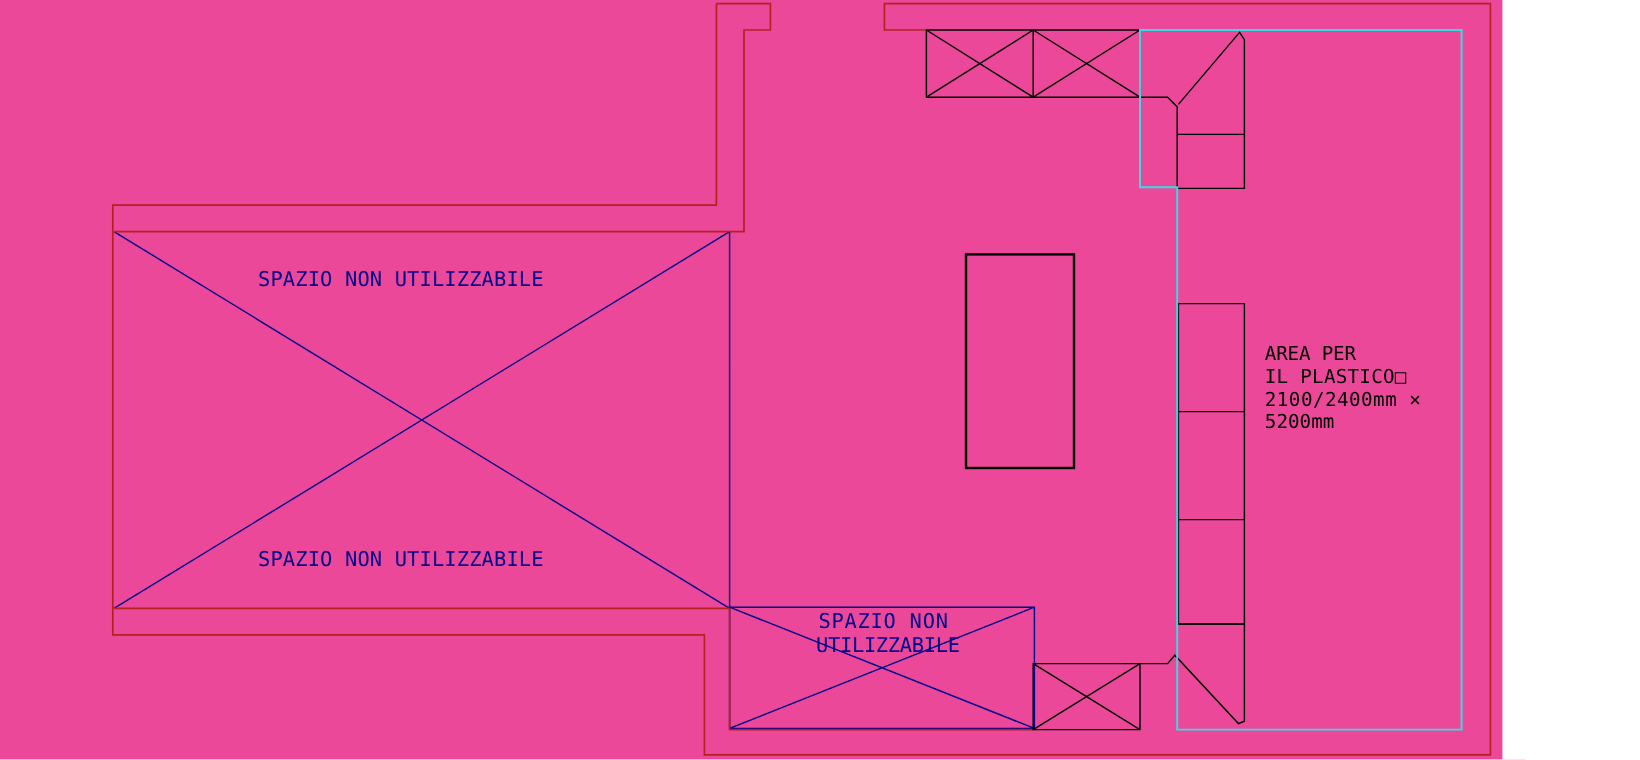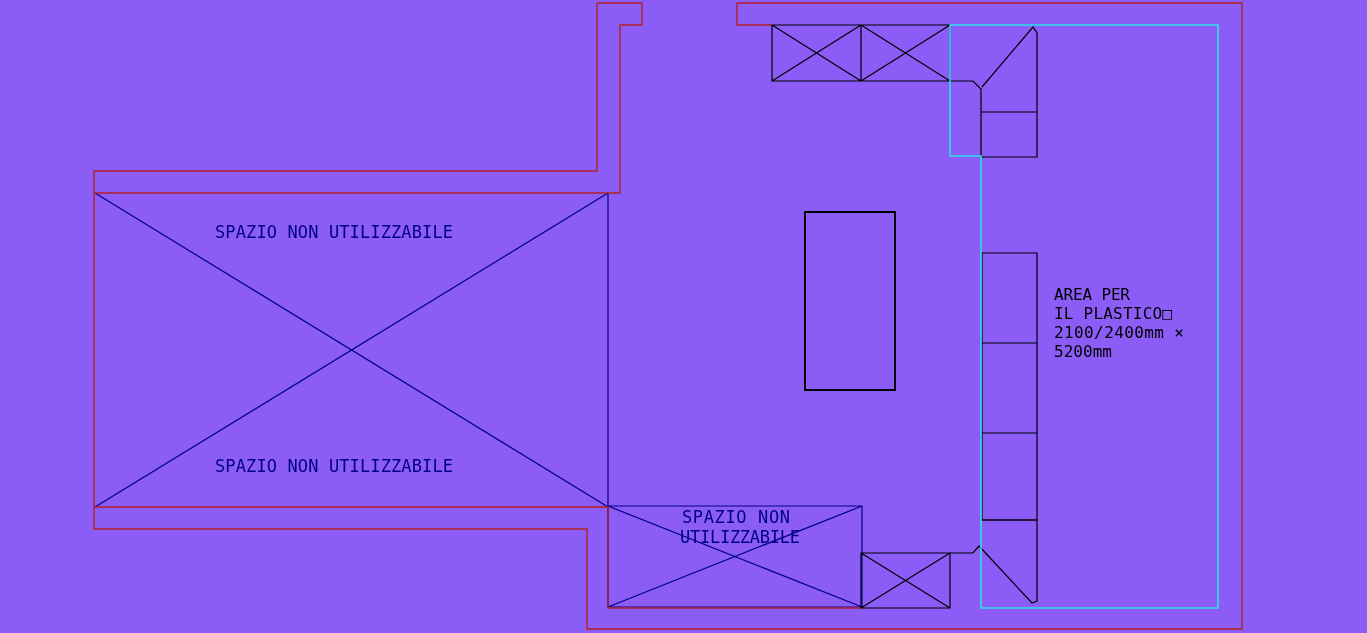--- a/index.html
+++ b/index.html
@@ -1,16 +1,16 @@
 <!DOCTYPE html>
 <html><head>
 <meta charset="utf-8">
 <style>
   html,body{margin:0;padding:0;background:#ffffff;}
-  .canvas{position:relative;width:1367px;height:633px;background:#8b5cf6;overflow:hidden;
+  .canvas{position:relative;width:1252px;height:633px;background:#ec4899;overflow:hidden;
           font-family:"DejaVu Sans Mono","Liberation Mono",monospace;}
   svg{position:absolute;left:0;top:0;}
   .red  {stroke:#b22222;stroke-width:1.4;fill:none;}
   .blue {stroke:#00008b;stroke-width:1.2;fill:none;}
   .cyan {stroke:#2ee0e6;stroke-width:1.6;fill:none;}
   .blk  {stroke:#000000;stroke-width:1.2;fill:none;}
   .blk-bold{stroke:#000000;stroke-width:2;fill:none;}
   text{font-family:"DejaVu Sans Mono","Liberation Mono",monospace;}
   .blue-text{fill:#00008b;font-size:17px;letter-spacing:0;}
   .black-text{fill:#000000;font-size:16px;}

